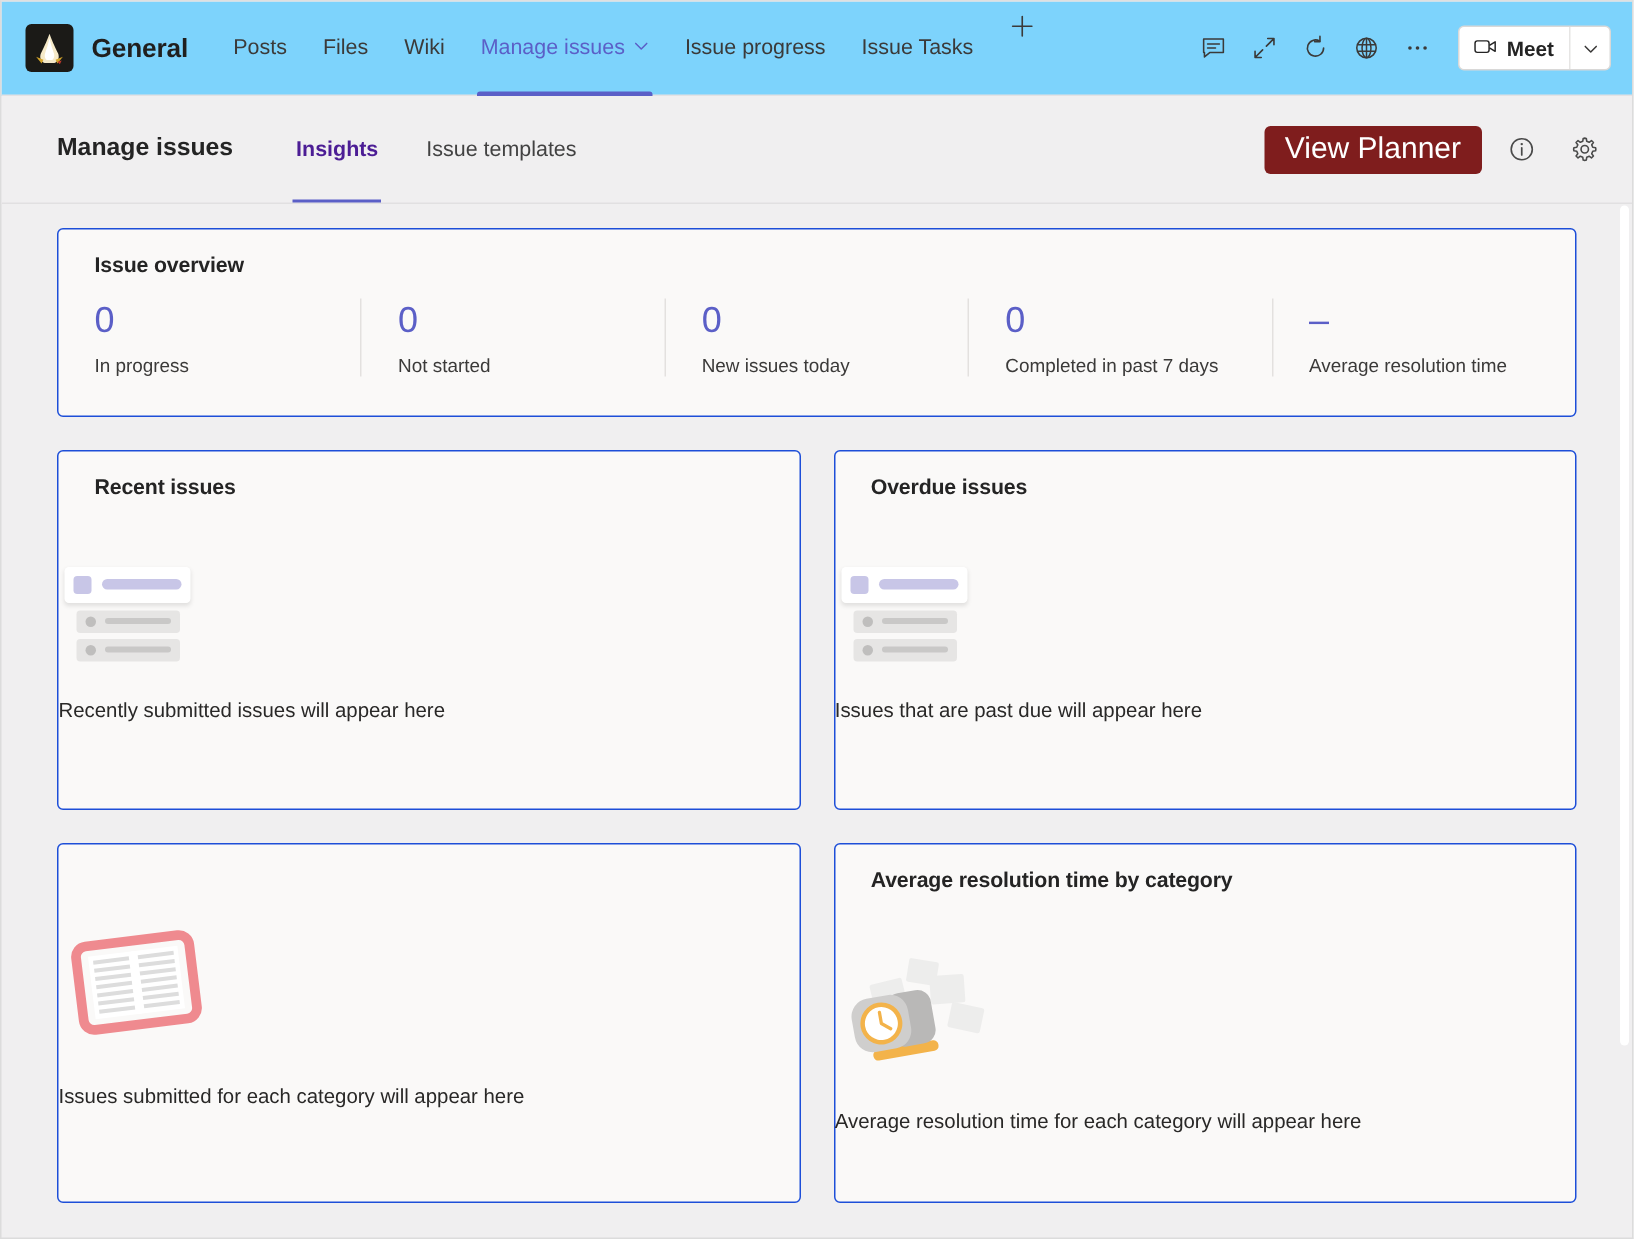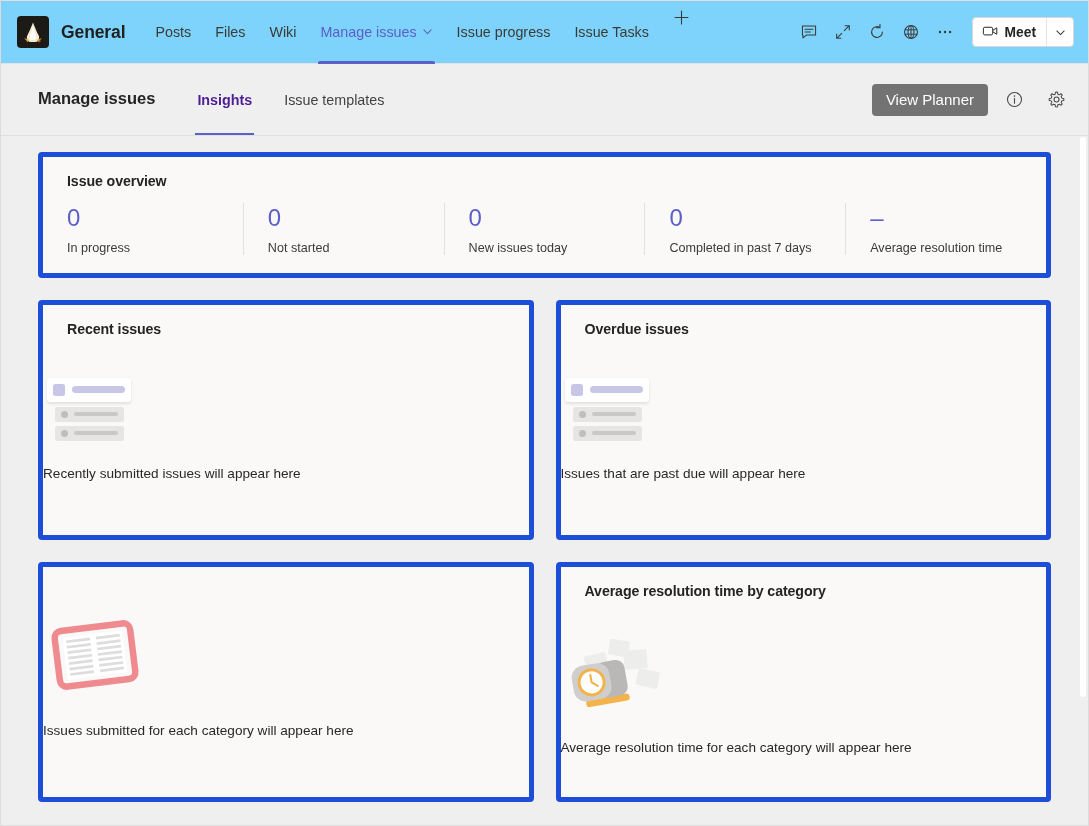--- a/index.html
+++ b/index.html
@@ -183,25 +183,25 @@
     background: #5b5fc7;
   }
 
   .app-header-right {
     margin-left: auto;
     display: flex;
     align-items: center;
     gap: 6px;
   }
   .planner-btn {
-    background: #737373;
+    background: #7f1d1d;
     color: #ffffff;
     border: none;
     border-radius: 4px;
-    font-size: 15px;
+    font-size: 20px;
     font-family: inherit;
     padding: 0 14px;
     height: 32px;
     cursor: pointer;
     white-space: nowrap;
   }
   .hdr-icon {
     width: 32px; height: 32px;
     display: flex; align-items: center; justify-content: center;
     color: #4a4a4a;
@@ -212,21 +212,21 @@
   
   .content {
     position: relative;
     height: calc(826px - 63px - 73px);
     padding: 16px 37px 0 37px;
     overflow: hidden;
   }
 
   .card {
     background: #faf9f8;
-    border: 5px solid #1d4ed8;
+    border: 1px solid #1d4ed8;
     border-radius: 4px;
   }
   .card-title {
     font-size: 14.2px;
     font-weight: bold;
     color: #242424;
     padding: 16px 0 0 24px;
     letter-spacing: -0.1px;
   }
 

